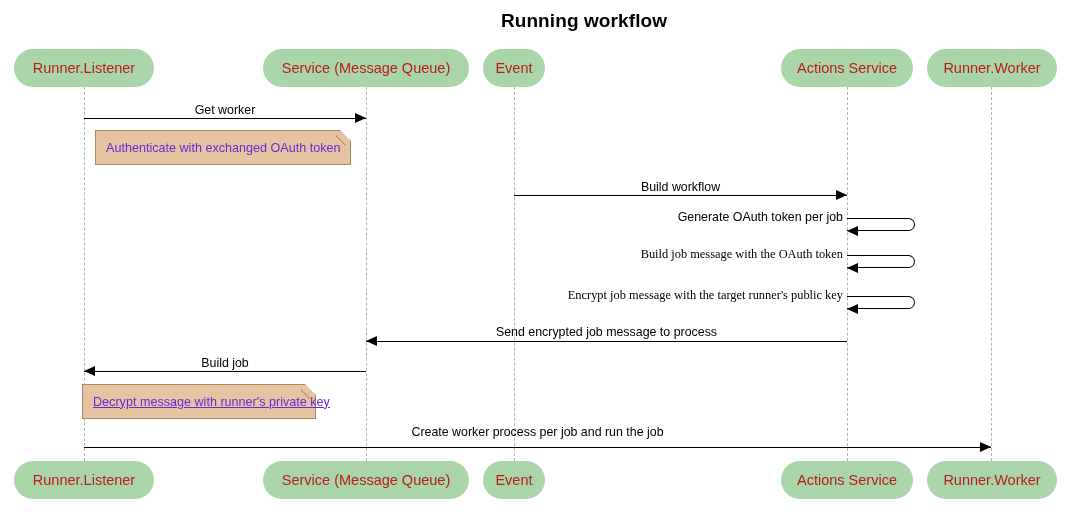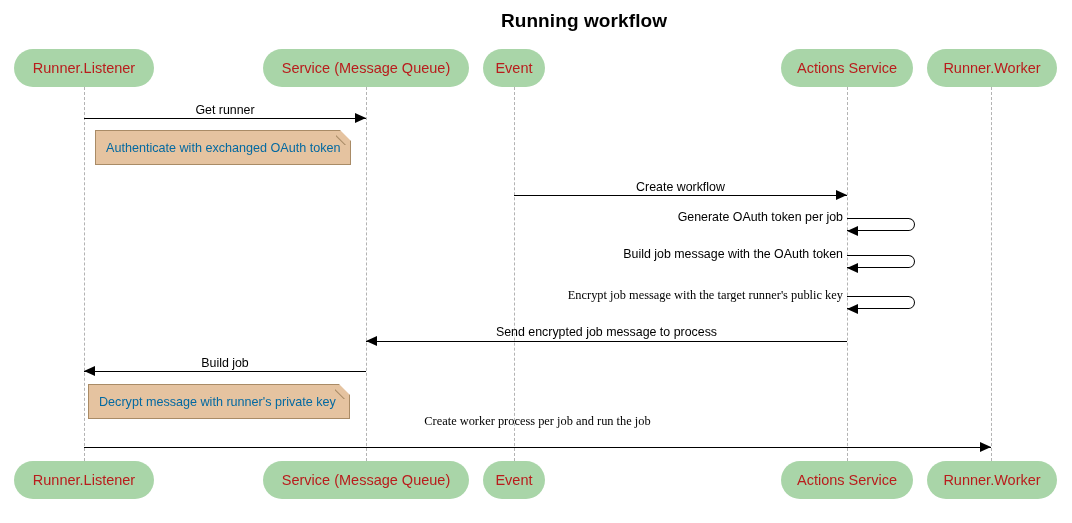--- a/index.html
+++ b/index.html
@@ -86,21 +86,21 @@
     border-bottom-right-radius: 11px;
   }
   .note-box {
     position: absolute;
     background: #e5c3a0;
     border: 1px solid #a98b66;
     box-sizing: border-box;
     display: flex;
     align-items: center;
     font-size: 12.6px;
-    color: #0369a1;
+    color: #6d28d9;
     padding-left: 10px;
     white-space: nowrap;
   }
   .note-fold {
     position: absolute;
     top: -1px;
     right: -1px;
     width: 0;
     height: 0;
     border-left: 11px solid transparent;
@@ -154,65 +154,65 @@
         <span>Actions Service</span>
       </div>
       <div class="participant-box" style="left: 927px; width: 130px; top: 49px;">
         <span>Runner.Worker</span>
       </div>
     </div>
   <div id="messages-layer">
       <div>
         <div class="msg-line" style="left: 84px; top: 118px; width: 282px;"></div>
         <div class="arrowhead right" style="left: 355px; top: 113px;"></div>
-        <div class="msg-label" style="left: 84px; width: 282px; top: 103px;">Get runner</div>
+        <div class="msg-label" style="left: 84px; width: 282px; top: 103px;">Get worker</div>
       </div>
       <div>
         <div class="msg-line" style="left: 514px; top: 195px; width: 333px;"></div>
         <div class="arrowhead right" style="left: 836px; top: 190px;"></div>
-        <div class="msg-label" style="left: 514px; width: 333px; top: 180px;">Create workflow</div>
+        <div class="msg-label" style="left: 514px; width: 333px; top: 180px;">Build workflow</div>
       </div>
       <div>
         <div class="self-loop" style="left: 847px; top: 218px; width: 68px; height: 13px;"></div>
         <div class="arrowhead left" style="left: 847px; top: 225.5px;"></div>
         <div class="msg-label" style="right: 229px; top: 210px; text-align: center;">Generate OAuth token per job</div>
       </div>
       <div>
         <div class="self-loop" style="left: 847px; top: 255px; width: 68px; height: 13px;"></div>
         <div class="arrowhead left" style="left: 847px; top: 262.5px;"></div>
-        <div class="msg-label" style="right: 229px; top: 247px; text-align: right;">Build job message with the OAuth token</div>
+        <div class="msg-label" style="right: 229px; top: 247px; text-align: right; font-family: Liberation Serif, serif;">Build job message with the OAuth token</div>
       </div>
       <div>
         <div class="self-loop" style="left: 847px; top: 296px; width: 68px; height: 13px;"></div>
         <div class="arrowhead left" style="left: 847px; top: 303.5px;"></div>
         <div class="msg-label" style="right: 229px; top: 288px; text-align: right; font-family: Liberation Serif, serif;">Encrypt job message with the target runner's public key</div>
       </div>
       <div>
         <div class="msg-line" style="left: 366px; top: 341px; width: 481px;"></div>
         <div class="arrowhead left" style="left: 366px; top: 336px;"></div>
         <div class="msg-label" style="left: 366px; width: 481px; top: 325px;">Send encrypted job message to process</div>
       </div>
       <div>
         <div class="msg-line" style="left: 84px; top: 371px; width: 282px;"></div>
         <div class="arrowhead left" style="left: 84px; top: 366px;"></div>
         <div class="msg-label" style="left: 84px; width: 282px; top: 356px;">Build job</div>
       </div>
       <div>
         <div class="msg-line" style="left: 84px; top: 447px; width: 907px;"></div>
         <div class="arrowhead right" style="left: 980px; top: 442px;"></div>
-        <div class="msg-label" style="left: 84px; width: 907px; top: 414px; font-family: Liberation Serif, serif;">Create worker process per job and run the job</div>
+        <div class="msg-label" style="left: 84px; width: 907px; top: 425px;">Create worker process per job and run the job</div>
       </div>
     </div>
   <div id="notes-layer">
       <div class="note-box" style="left: 95px; top: 130px; width: 256px; height: 35px;">
         <span>Authenticate with exchanged OAuth token</span>
         <span class="note-fold"></span>
         <span class="note-fold-edge"></span>
       </div>
-      <div class="note-box" style="left: 88px; top: 384px; width: 262px; height: 35px;">
+      <div class="note-box" style="left: 82px; top: 384px; width: 234px; height: 35px; text-decoration: underline;">
         <span>Decrypt message with runner's private key</span>
         <span class="note-fold"></span>
         <span class="note-fold-edge"></span>
       </div>
     </div>
   <div id="footer-participants-layer">
       <div class="participant-box" style="left: 14px; width: 140px; top: 461px;">
         <span>Runner.Listener</span>
       </div>
       <div class="participant-box" style="left: 263px; width: 206px; top: 461px;">

